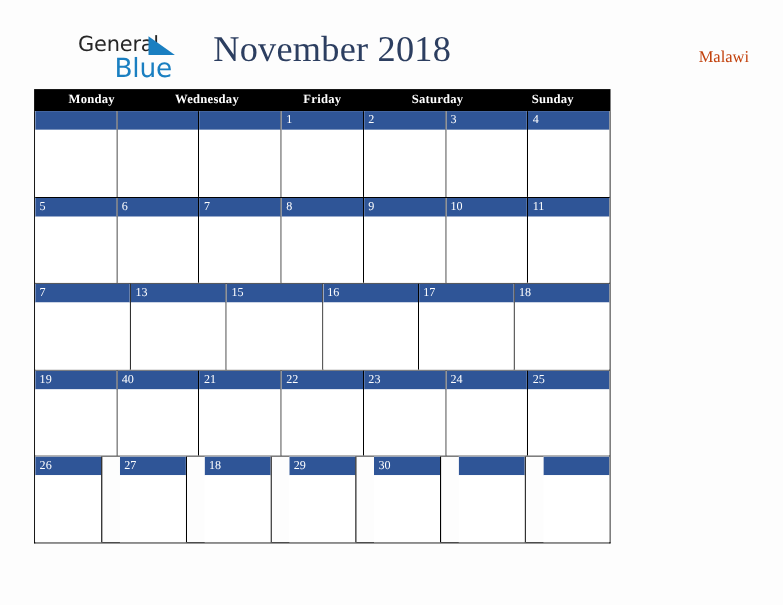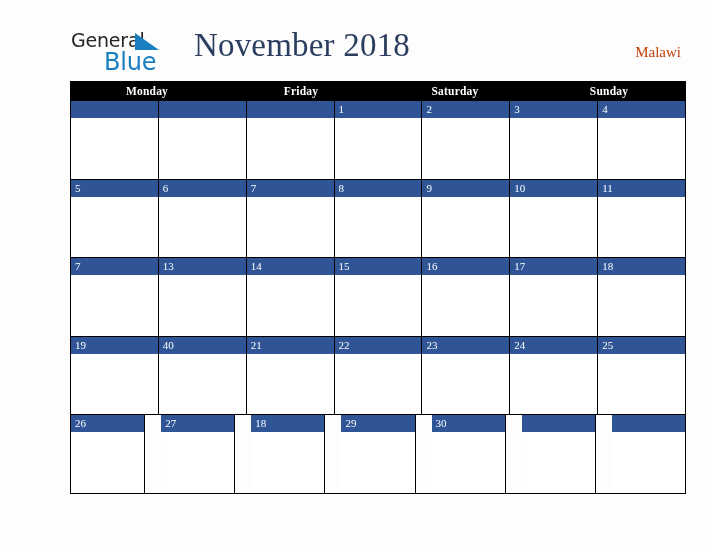--- a/index.html
+++ b/index.html
@@ -91,22 +91,21 @@
     font-size: 15px;
     color: #c2410c;
     white-space: nowrap;
   }
 
   
   #calendar {
     position: absolute;
     left: 31px;
     top: 81px;
-    width: 616px;
-    margin-left: 39px;
+    width: 524px;
   }
 
   #weekday-header {
     display: flex;
     background: #000000;
     height: 20px;
   }
   #weekday-header .wd {
     flex: 1 1 0;
     color: #ffffff;
@@ -188,20 +187,21 @@
     <div id="title">November 2018</div>
 
     <div id="region">Malawi</div>
 
   </div>
 
   <div id="calendar">
 
     <div id="weekday-header">
       <div class="wd">Monday</div>
+      <div class="wd">Wednesday</div>
       <div class="wd">Friday</div>
       <div class="wd">Saturday</div>
       <div class="wd">Sunday</div>
     </div>
 
     <div id="weeks">
 
       <div class="week-row">
         <div class="day-cell">
           <div class="day-bar"></div>
@@ -284,25 +284,20 @@
           <div class="day-num">7</div>
           <div class="day-body"></div>
         </div>
         <div class="day-cell">
           <div class="day-bar"></div>
           <div class="day-num">13</div>
           <div class="day-body"></div>
         </div>
         <div class="day-cell">
           <div class="day-bar"></div>
-          <div class="day-num">14</div>
-          <div class="day-body"></div>
-        </div>
-        <div class="day-cell">
-          <div class="day-bar"></div>
           <div class="day-num">15</div>
           <div class="day-body"></div>
         </div>
         <div class="day-cell">
           <div class="day-bar"></div>
           <div class="day-num">16</div>
           <div class="day-body"></div>
         </div>
         <div class="day-cell">
           <div class="day-bar"></div>

